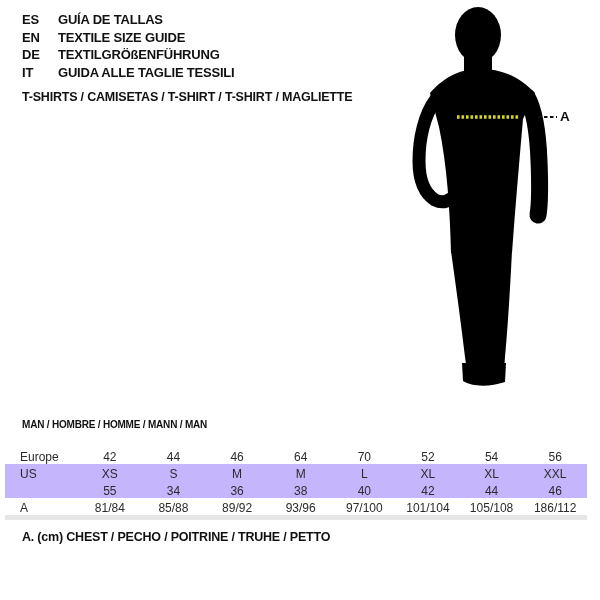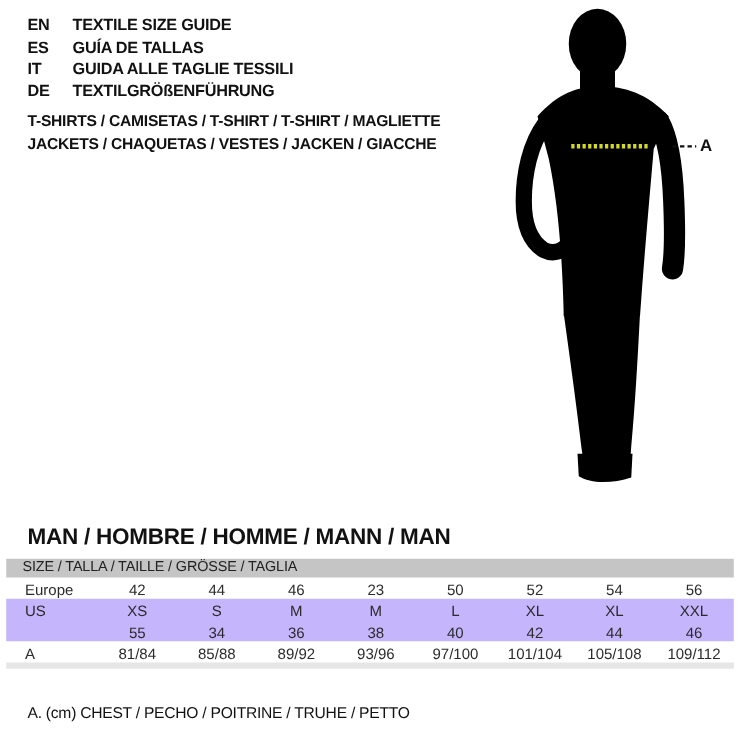--- a/index.html
+++ b/index.html
@@ -14,58 +14,57 @@
   .lang-row{display:flex;height:17.5px;align-items:center}
   .lang-code{width:36px;font-weight:bold;font-size:13px;letter-spacing:-0.2px}
   .lang-label{font-weight:bold;font-size:13px;letter-spacing:-0.2px}
   
   .cats{left:22px;top:88px}
   .cat-line{font-weight:bold;font-size:12.5px;line-height:18px;letter-spacing:-0.2px}
   
   .fig{left:410px;top:5px}
   .a-label{left:560px;top:109px;font-size:13.5px;font-weight:600}
   
-  .man-line{left:22px;top:419px;font-weight:bold;font-size:18px;letter-spacing:-0.2px}
+  .man-line{left:22px;top:419px;font-weight:bold;font-size:10px;letter-spacing:-0.2px}
   
   .table{left:5px;top:447px;width:582px;font-size:12px;color:#2b2b2b}
   .thead{height:15px;background:#c5c5c5;line-height:15px;padding-left:13px;
          font-size:11.5px;color:#222;letter-spacing:-0.1px}
   .trow{display:flex;height:17px;align-items:flex-end}
   .stripe{background:#c4b5fd}
   .tlabel{width:73px;padding-left:15px;box-sizing:border-box}
   .tcell{flex:1;text-align:center}
   .tbottom{height:5px;background:#e6e6e6}
   
-  .footnote{left:22px;top:563px;font-weight:normal;font-size:12.5px;letter-spacing:-0.2px}
+  .footnote{left:22px;top:530px;font-weight:bold;font-size:12.5px;letter-spacing:-0.2px}
 </style>
 </head>
 <body>
 
 <div class="abs langs">
   <div class="lang-row">
+    <span class="lang-code">ES</span>
+    <span class="lang-label">GUÍA DE TALLAS</span>
+  </div>
+  <div class="lang-row">
     <span class="lang-code">EN</span>
     <span class="lang-label">TEXTILE SIZE GUIDE</span>
   </div>
   <div class="lang-row">
-    <span class="lang-code">ES</span>
-    <span class="lang-label">GUÍA DE TALLAS</span>
+    <span class="lang-code">DE</span>
+    <span class="lang-label">TEXTILGRÖßENFÜHRUNG</span>
   </div>
   <div class="lang-row">
     <span class="lang-code">IT</span>
     <span class="lang-label">GUIDA ALLE TAGLIE TESSILI</span>
   </div>
-  <div class="lang-row">
-    <span class="lang-code">DE</span>
-    <span class="lang-label">TEXTILGRÖßENFÜHRUNG</span>
-  </div>
 </div>
 
 <div class="abs cats">
   <div class="cat-line">T-SHIRTS / CAMISETAS / T-SHIRT / T-SHIRT / MAGLIETTE</div>
-  <div class="cat-line">JACKETS / CHAQUETAS / VESTES / JACKEN / GIACCHE</div>
 </div>
 
 <svg class="abs fig" width="165" height="385" viewBox="0 0 165 385">
   <g fill="#000000">
     <ellipse cx="68" cy="30" rx="23" ry="28"></ellipse>
     <rect x="54" y="44" width="28" height="32"></rect>
     <path d="M 20 88 C 36 70 52 64 70 64 C 90 64 108 70 125 88 L 113 114 C 109 160 105 205 102 248 L 41 248 C 40 205 37 160 29 122 Z"></path>
     <path d="M 41 246 L 102 246 C 100 285 98 320 95 352 L 94 366 L 57 366 L 55 352 C 51 318 46 282 41 246 Z"></path>
     <path d="M 52 358 L 96 358 L 95 377 C 80 382 62 382 53 376 Z"></path>
   </g>
@@ -73,29 +72,28 @@
   <path d="M 117 92 C 125 106 128 130 129 156 C 130 180 130 198 128 210" fill="none" stroke="#000000" stroke-width="17" stroke-linecap="round"></path>
   <line x1="47" y1="112" x2="109" y2="112" stroke="#d3d926" stroke-width="3.5" stroke-dasharray="2.6 1.9"></line>
   <line x1="128" y1="112" x2="147" y2="112" stroke="#111111" stroke-width="1.8" stroke-dasharray="3.5 2.5"></line>
 </svg>
 
 <div class="abs a-label">A</div>
 
 <div class="abs man-line">MAN / HOMBRE / HOMME / MANN / MAN</div>
 
 <div class="abs table">
-  <div class="thead">SIZE / TALLA / TAILLE / GRÖSSE / TAGLIA</div>
 
   <div class="trow">
     <span class="tlabel">Europe</span>
     <span class="tcell">42</span>
     <span class="tcell">44</span>
     <span class="tcell">46</span>
-    <span class="tcell">23</span>
-    <span class="tcell">50</span>
+    <span class="tcell">64</span>
+    <span class="tcell">70</span>
     <span class="tcell">52</span>
     <span class="tcell">54</span>
     <span class="tcell">56</span>
   </div>
 
   <div class="trow stripe">
     <span class="tlabel">US</span>
     <span class="tcell">XS</span>
     <span class="tcell">S</span>
     <span class="tcell">M</span>
@@ -120,19 +118,19 @@
 
   <div class="trow">
     <span class="tlabel">A</span>
     <span class="tcell">81/84</span>
     <span class="tcell">85/88</span>
     <span class="tcell">89/92</span>
     <span class="tcell">93/96</span>
     <span class="tcell">97/100</span>
     <span class="tcell">101/104</span>
     <span class="tcell">105/108</span>
-    <span class="tcell">109/112</span>
+    <span class="tcell">186/112</span>
   </div>
 
   <div class="tbottom"></div>
 </div>
 
 <div class="abs footnote">A. (cm) CHEST / PECHO / POITRINE / TRUHE / PETTO</div>
 
 </body></html>

